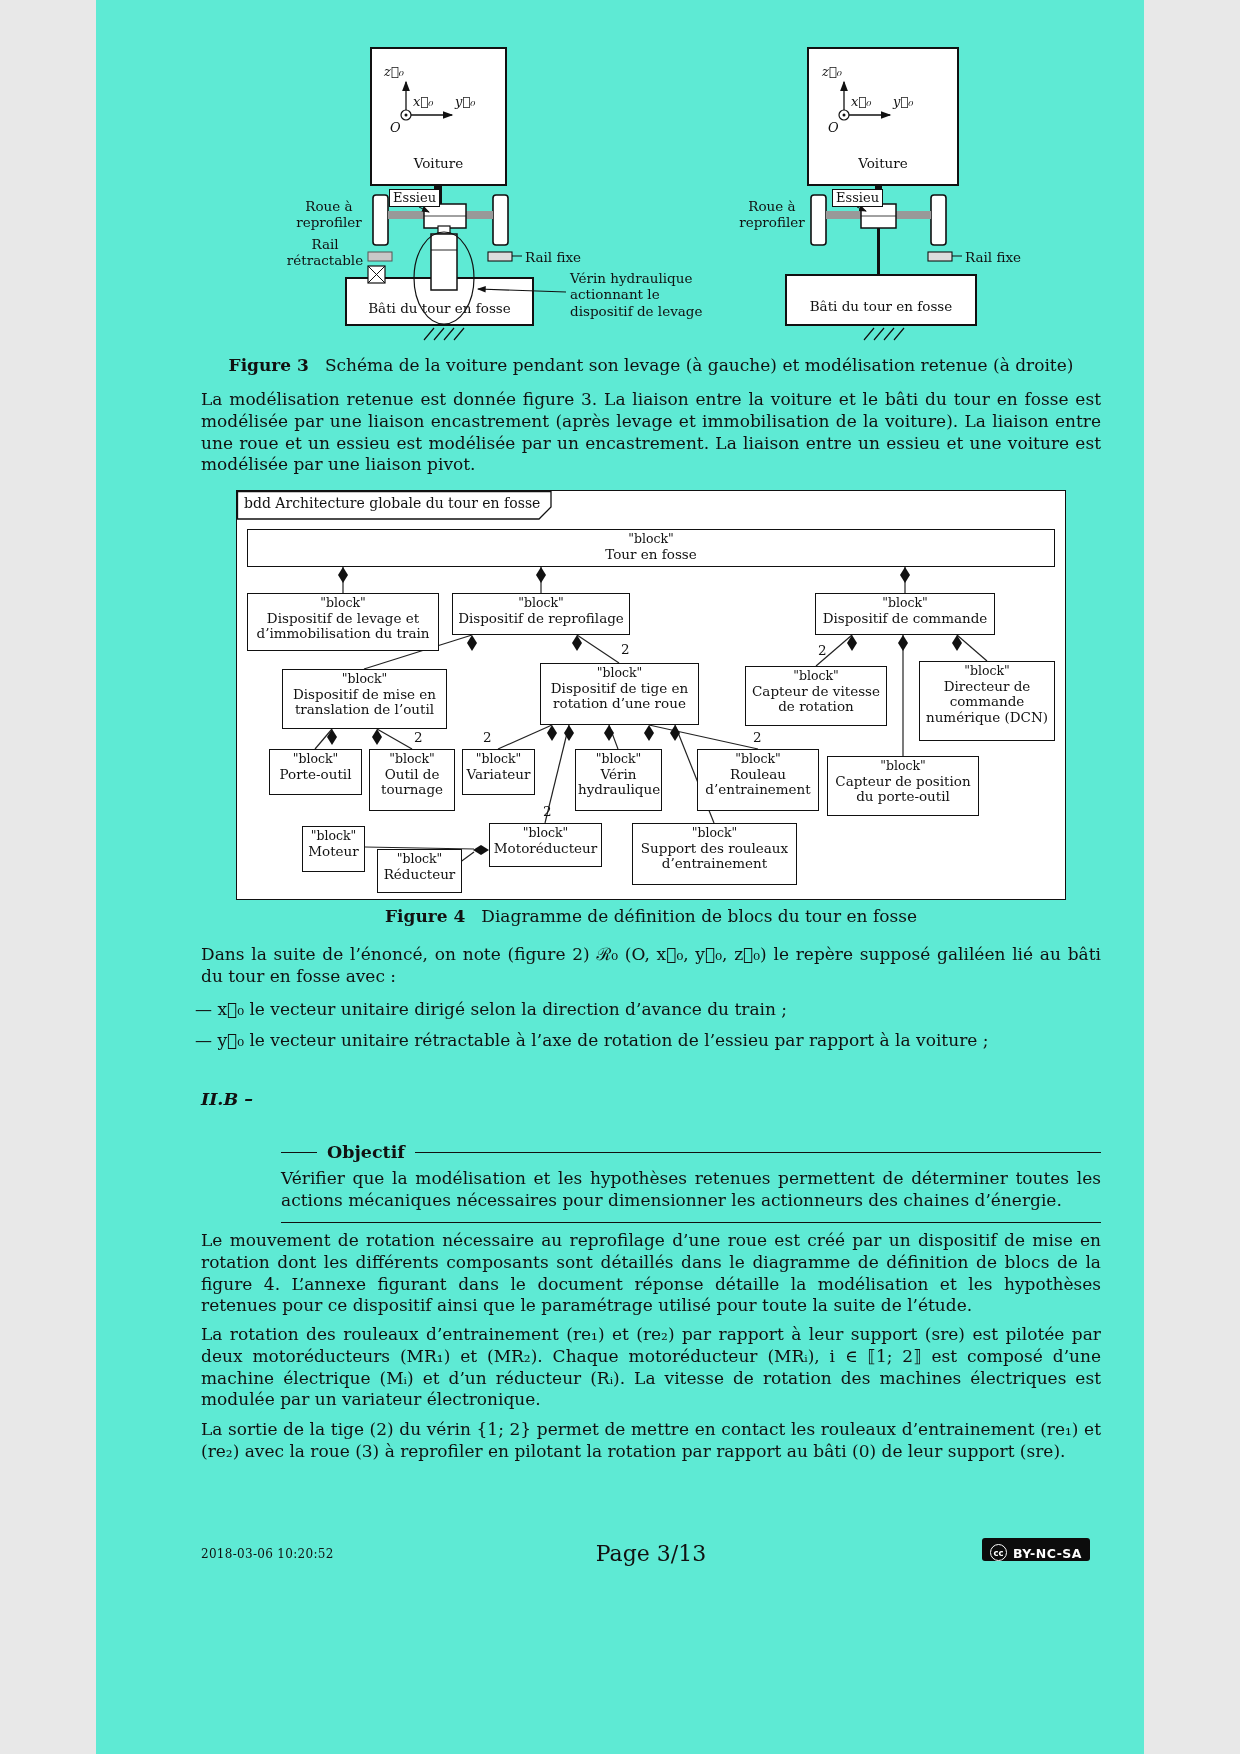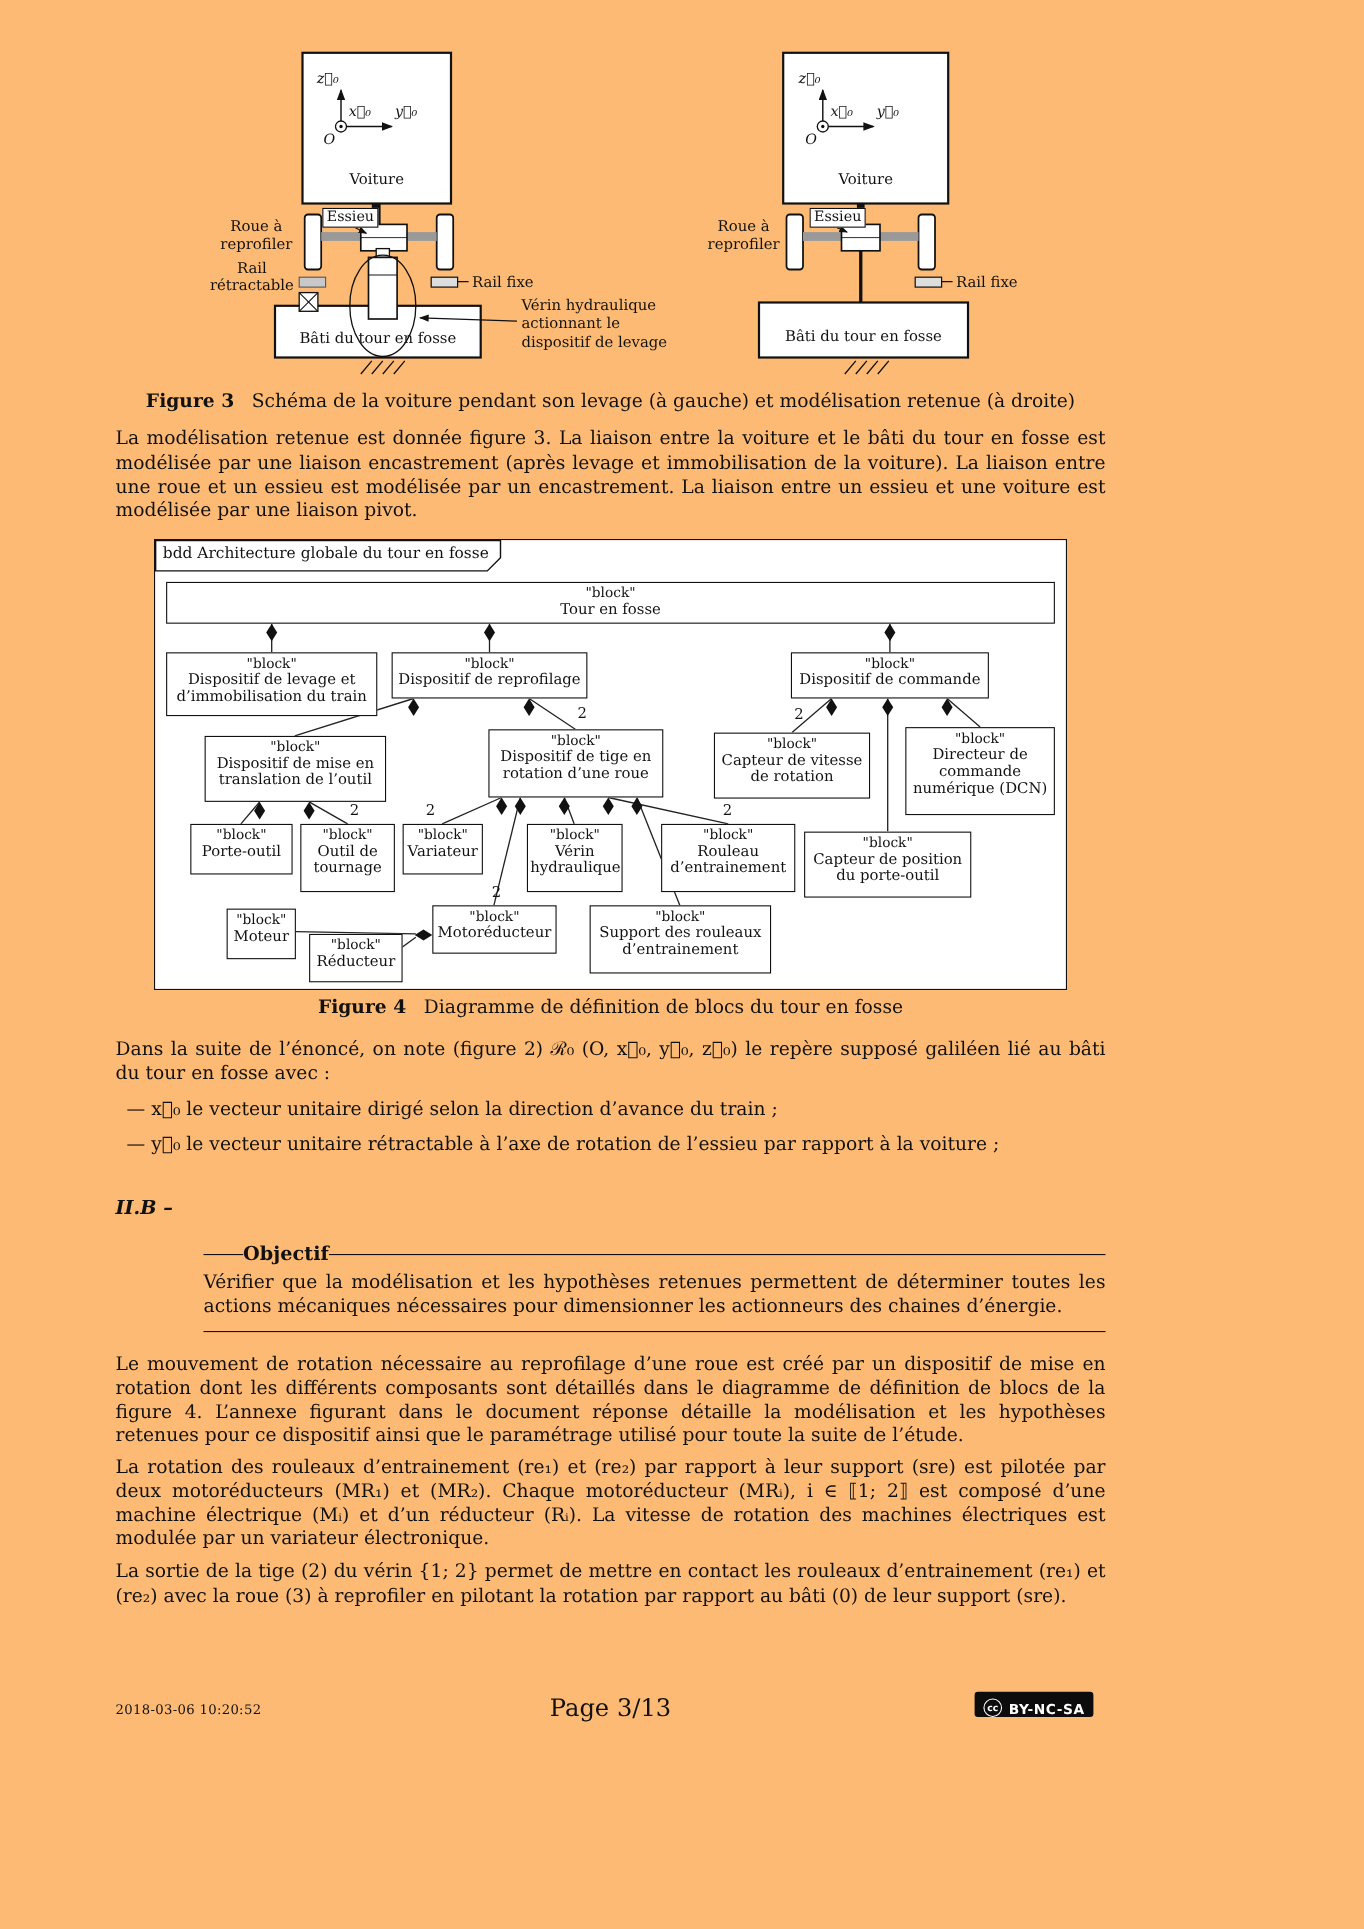--- a/index.html
+++ b/index.html
@@ -1,19 +1,19 @@
 <!DOCTYPE html>
 <html lang="fr"><head>
 <meta charset="utf-8">
 <style>
   html,body{margin:0;padding:0;background:#e8e8e8;}
-  .page{position:relative;width:1240px;height:1754px;background:#fdba74;margin:0 auto;
+  .page{position:relative;width:1048px;height:1754px;background:#5eead4;margin:0 auto;
         font-family:"DejaVu Serif","Liberation Serif",serif;color:#111;overflow:hidden;}
   .para{position:absolute;left:105px;width:900px;text-align:justify;font-size:17px;line-height:1.28;}
-  .bullet{position:absolute;left:115px;width:900px;font-size:17px;line-height:1.28;}
+  .bullet{position:absolute;left:99px;width:900px;font-size:17px;line-height:1.28;}
   .caption{position:absolute;left:105px;width:900px;text-align:center;font-size:17px;}
   .cap-label{font-weight:bold;margin-right:16px;}
   
   .figbox{position:absolute;}
   .figbox svg{position:absolute;left:0;top:0;}
   .lab{position:absolute;font-size:13.5px;line-height:1.22;text-align:center;}
   .lab.left-align{text-align:left;}
   .lab.boxed{border:1px solid #111;background:#fff;padding:0 3px;font-size:13px;}
   .axis{position:absolute;font-size:13px;font-style:italic;}
   
@@ -22,21 +22,21 @@
   .fig4-tab{position:absolute;left:7px;top:4px;font-size:14px;}
   .blk{position:absolute;background:#fff;border:1.3px solid #111;text-align:center;
        font-size:13.5px;line-height:1.16;padding:2px 2px 1px 2px;box-sizing:border-box;}
   .blk .stereo{display:block;font-size:12.5px;}
   .mult{position:absolute;font-size:13.5px;}
   
   .heading{position:absolute;left:105px;width:900px;display:flex;gap:36px;
            font-size:17.5px;font-weight:bold;font-style:italic;}
   
   .objectif{position:absolute;left:185px;top:1130px;width:820px;}
-  .obj-head{display:flex;align-items:center;gap:0;}
+  .obj-head{display:flex;align-items:center;gap:10px;margin-top:12px;}
   .rule-short{width:36px;border-top:1.7px solid #111;}
   .rule-long{flex:1;border-top:1.7px solid #111;}
   .obj-title{font-weight:bold;font-size:17.5px;}
   .obj-body{margin-top:5px;text-align:justify;font-size:17px;line-height:1.3;}
   .rule-bottom{border-top:1.7px solid #111;margin-top:11px;}
   
   .footer-date{position:absolute;left:105px;top:1547px;font-size:12px;letter-spacing:.3px;}
   .footer-page{position:absolute;left:105px;top:1541px;width:900px;text-align:center;font-size:22px;}
   .cc-badge{position:absolute;left:886px;top:1538px;height:23px;background:#0c0c0c;border-radius:3px;
             display:flex;align-items:flex-end;gap:6px;padding:0 8px;

